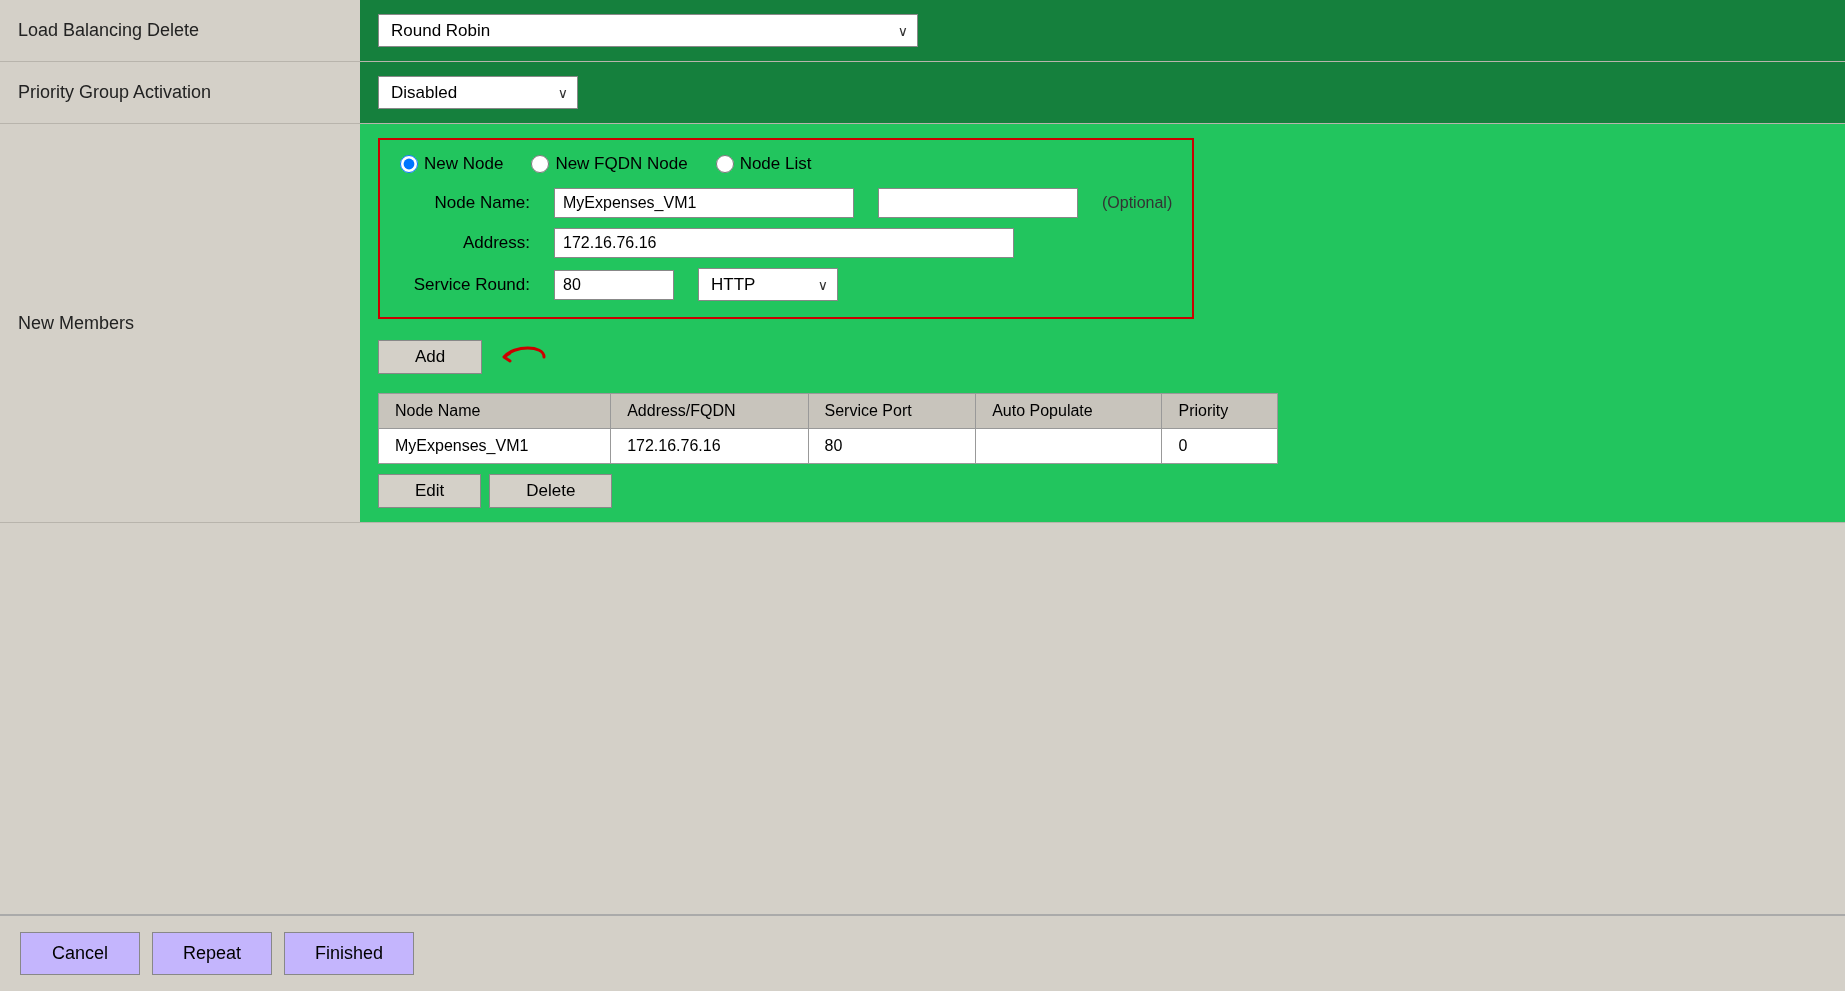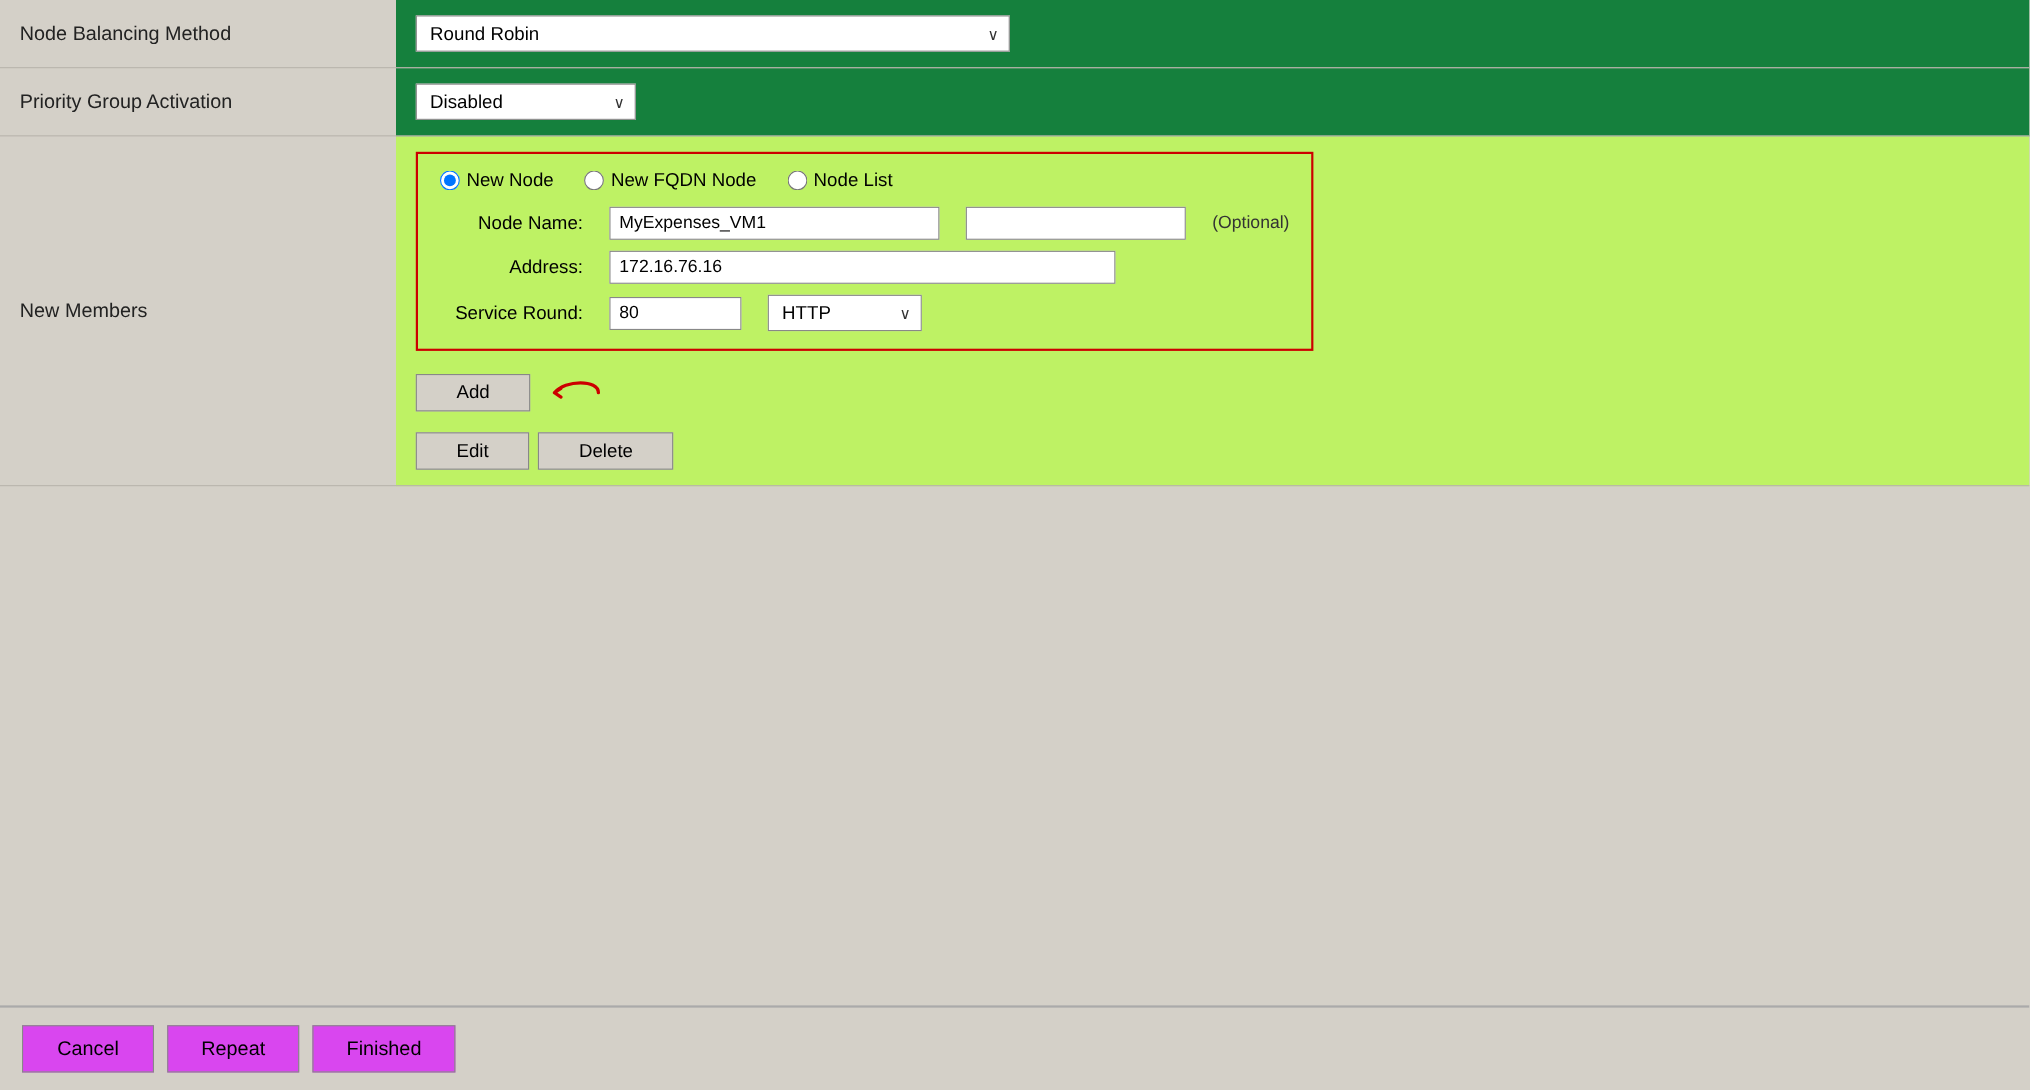--- a/index.html
+++ b/index.html
@@ -86,21 +86,21 @@
     .select-round-robin {
       width: 540px;
     }
 
     .select-disabled {
       width: 200px;
     }
 
     
     .new-members-cell {
-      background: #bef264;
+      background: #22c55e;
       padding: 16px 20px;
       vertical-align: top;
     }
 
     .radio-option {
       display: flex;
       align-items: center;
       gap: 6px;
       font-size: 17px;
       cursor: pointer;
@@ -211,38 +211,38 @@
       border-top: 2px solid #aaa;
       background: #d4d0c8;
       padding: 16px 20px;
       display: flex;
       gap: 12px;
       align-items: center;
     }
 
     .bottom-btn {
       border: 1px solid #888;
-      background: #d946ef;
+      background: #c4b5fd;
       padding: 10px 30px;
       font-size: 18px;
       cursor: pointer;
       min-width: 120px;
     }
   </style>
 </head>
 <body>
 
 <div class="main-container">
 
 
   <table class="form-table">
 
     <tbody>
         <tr>
-      <td class="label-cell">Node Balancing Method</td>
+      <td class="label-cell">Load Balancing Delete</td>
       <td class="value-cell">
         <div class="select-wrapper">
           <select class="form-select select-round-robin">
             <option>Round Robin</option>
             <option>Least Connections</option>
             <option>Observed</option>
             <option>Predictive</option>
           </select>
         </div>
       </td>
@@ -314,20 +314,40 @@
         
         <div class="add-button-row">
           <button class="btn">Add</button>
 
           <svg width="60" height="40" viewBox="0 0 60 40">
             <path d="M 50 20 C 50 8, 20 8, 10 20 L 16 16 M 10 20 L 16 24" stroke="#cc0000" stroke-width="3" fill="none" stroke-linecap="round" stroke-linejoin="round"></path>
           </svg>
         </div>
 
         
+        <table class="members-table">
+          <thead>
+            <tr>
+              <th>Node Name</th>
+              <th>Address/FQDN</th>
+              <th>Service Port</th>
+              <th>Auto Populate</th>
+              <th>Priority</th>
+            </tr>
+          </thead>
+          <tbody>
+            <tr>
+              <td>MyExpenses_VM1</td>
+              <td>172.16.76.16</td>
+              <td>80</td>
+              <td></td>
+              <td>0</td>
+            </tr>
+          </tbody>
+        </table>
 
         
         <div class="table-actions">
           <button class="btn">Edit</button>
           <button class="btn">Delete</button>
         </div>
 
       </td>
     </tr>
   </tbody>

